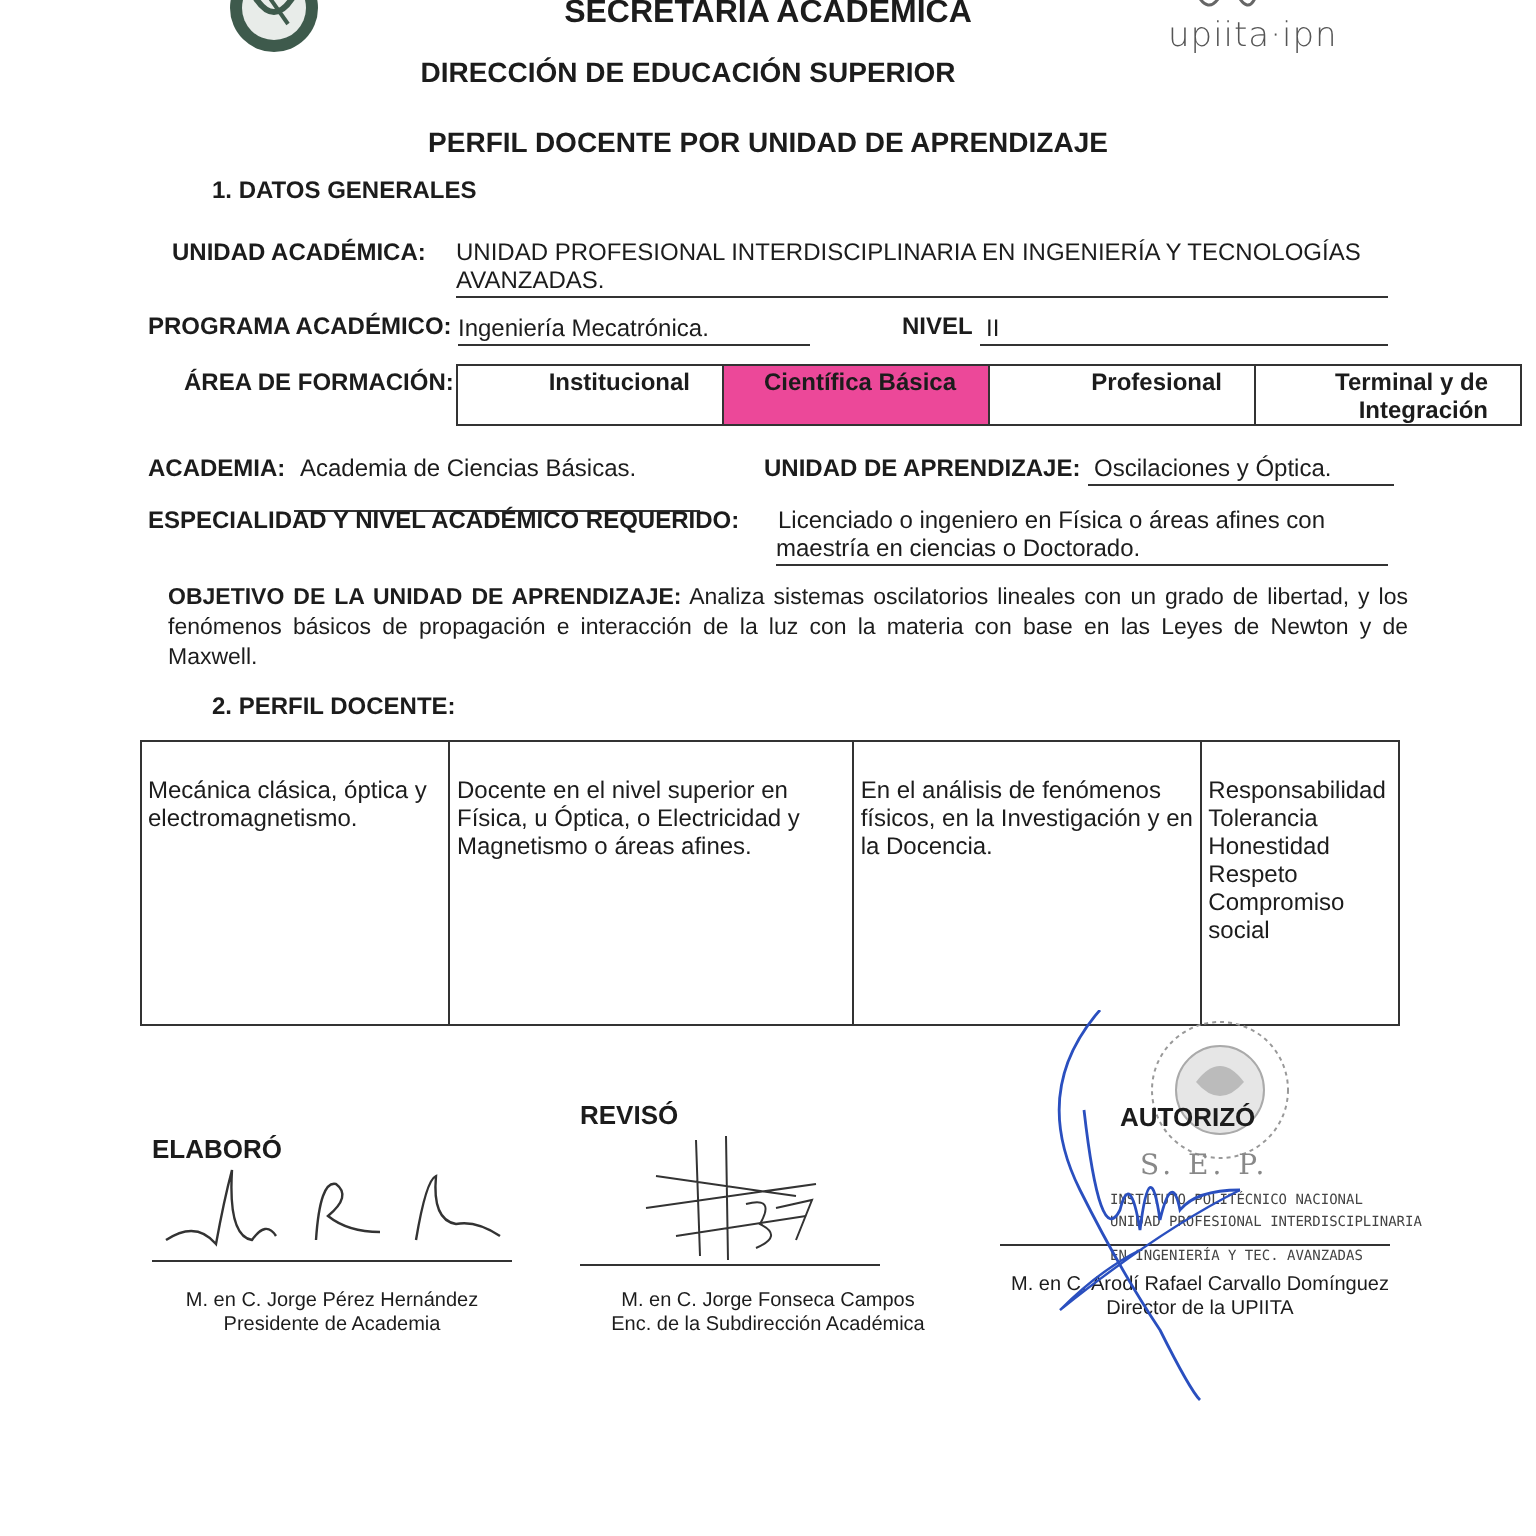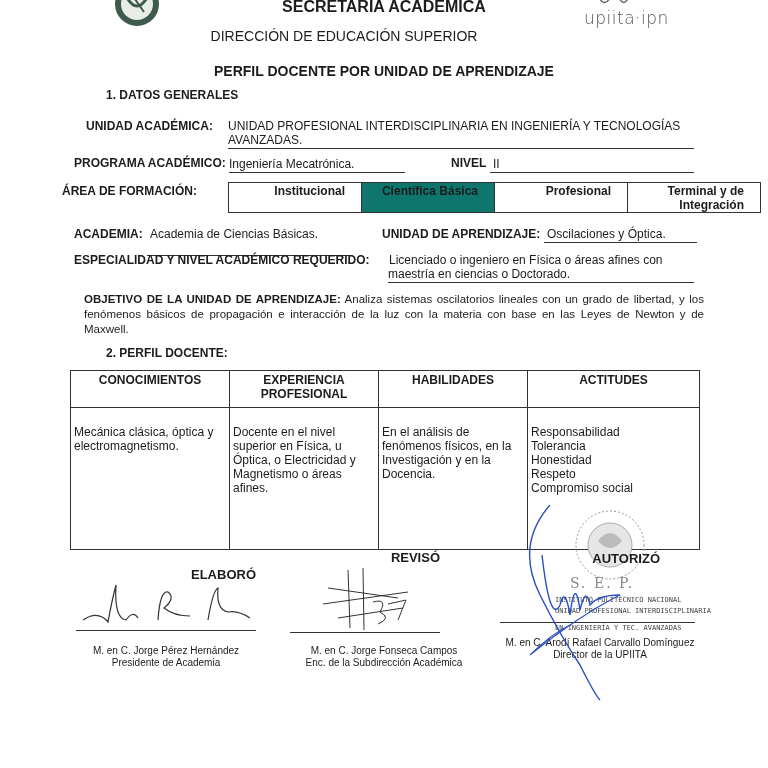--- a/index.html
+++ b/index.html
@@ -11,44 +11,44 @@
   .b { font-weight: bold; }
   .logo-ipn {
     position: absolute; left: 112px; top: -14px; width: 50px; height: 44px;
   }
   .logo-upiita { position: absolute; left: 584px; top: -6px; width: 70px; height: 36px; }
   .logo-upiita .txt {
     position: absolute; left: 0; top: 14px; font-size: 17px; color: #555; letter-spacing: 0.5px;
     font-family: "DejaVu Sans", sans-serif; font-weight: 300;
   }
   .h1 { left: 0; width: 768px; text-align: center; font-weight: bold; font-size: 16px; top: -2px; }
-  .h2 { left: 0; width: 688px; text-align: center; font-weight: normal; font-size: 14px; top: 28px; }
+  .h2 { left: 0; width: 688px; text-align: center; font-weight: bold; font-size: 14px; top: 28px; }
   .h3 { left: 0; width: 768px; text-align: center; font-weight: bold; font-size: 14px; top: 63px; }
   .sec { font-weight: bold; font-size: 12px; }
   .lbl { font-weight: bold; font-size: 12px; }
   .val { font-size: 12px; }
   .uline { border-bottom: 1px solid #333; }
   table.area { border-collapse: collapse; position: absolute; left: 228px; top: 182px; }
   table.area td {
     border: 1px solid #333; width: 114px; height: 28px; text-align: right; vertical-align: top;
     font-weight: bold; font-size: 12px; padding: 1px 16px 0 2px; line-height: 14px; margin-top: 24px;
   }
-  table.area td.sel { background: #0f766e; }
+  table.area td.sel { background: #ec4899; }
   .obj { left: 84px; top: 292px; width: 620px; font-size: 11.5px; line-height: 15px; text-align: justify; }
   table.perfil { border-collapse: collapse; position: absolute; left: 70px; top: 370px; width: 630px; }
   table.perfil th {
     border: 1px solid #333; font-size: 12px; font-weight: bold; vertical-align: top;
     height: 34px; padding: 2px 4px 0 4px; line-height: 14px;
   }
   table.perfil td {
     border: 1px solid #333; font-size: 12px; vertical-align: top; height: 124px;
     padding: 17px 2px 0 3px; line-height: 14px;
   }
   .sigblock { position: absolute; text-align: center; font-size: 10px; line-height: 12px; }
-  .sigtitle { position: absolute; font-weight: bold; font-size: 13px; text-align: right; }
+  .sigtitle { position: absolute; font-weight: bold; font-size: 13px; text-align: left; }
   .sigline { position: absolute; border-top: 1px solid #333; }
 </style>
 </head>
 <body>
 
 <div class="logo-ipn">
   <svg width="50" height="44" viewBox="0 0 50 44">
     <circle cx="25" cy="18" r="22" fill="#3e5a4c"></circle>
     <circle cx="25" cy="18" r="16" fill="#e8ece9"></circle>
     <path d="M14 10 Q25 30 36 10" stroke="#3e5a4c" stroke-width="3" fill="none"></path>
@@ -71,21 +71,21 @@
 
 <div class="abs lbl" style="left:86px; top:119px;text-align:center;">UNIDAD ACADÉMICA:</div>
 <div class="abs val" style="left:228px; top:119px;">UNIDAD PROFESIONAL INTERDISCIPLINARIA EN INGENIERÍA Y TECNOLOGÍAS</div>
 <div class="abs val uline" style="left:228px; top:133px; width:466px; padding-bottom:1px;">AVANZADAS.</div>
 
 <div class="abs lbl" style="left:74px; top:156px;">PROGRAMA ACADÉMICO:</div>
 <div class="abs val uline" style="left:229px; top:157px; width:176px; padding-bottom:1px;">Ingeniería Mecatrónica.</div>
 <div class="abs lbl" style="left:451px; top:156px;">NIVEL</div>
 <div class="abs val uline" style="left:490px; top:157px; width:204px; padding-bottom:1px; padding-left:3px; box-sizing:border-box;">II</div>
 
-<div class="abs lbl" style="left:62px; top:184px;">ÁREA DE FORMACIÓN:</div>
+<div class="abs lbl" style="left:92px; top:184px;">ÁREA DE FORMACIÓN:</div>
 <table class="area">
   <tbody>
       <tr>
     <td>Institucional</td>
     <td class="sel">Científica Básica</td>
     <td>Profesional</td>
     <td>Terminal y de Integración</td>
   </tr>
 </tbody>
   </table>
@@ -101,26 +101,20 @@
 
 <div class="abs obj">
   <span class="b">OBJETIVO DE LA UNIDAD DE APRENDIZAJE:</span>
   <span>Analiza sistemas oscilatorios lineales con un grado de libertad, y los fenómenos básicos de propagación e interacción de la luz con la materia con base en las Leyes de Newton y de Maxwell.</span>
 </div>
 
 <div class="abs sec" style="left:106px; top:346px;">2.   PERFIL DOCENTE:</div>
 
 <table class="perfil">
   <tbody>
-      <tr>
-    <th style="width:150px;">CONOCIMIENTOS</th>
-    <th style="width:140px;">EXPERIENCIA PROFESIONAL</th>
-    <th style="width:140px;">HABILIDADES</th>
-    <th>ACTITUDES</th>
-  </tr>
   <tr>
     <td>Mecánica clásica, óptica y electromagnetismo.</td>
     <td>Docente en el nivel superior en Física, u Óptica, o Electricidad y Magnetismo o áreas afines.</td>
     <td>En el análisis de fenómenos físicos, en la Investigación y en la Docencia.</td>
     <td>
       <div>Responsabilidad</div>
       <div>Tolerancia</div>
       <div>Honestidad</div>
       <div>Respeto</div>
       <div>Compromiso social</div>

